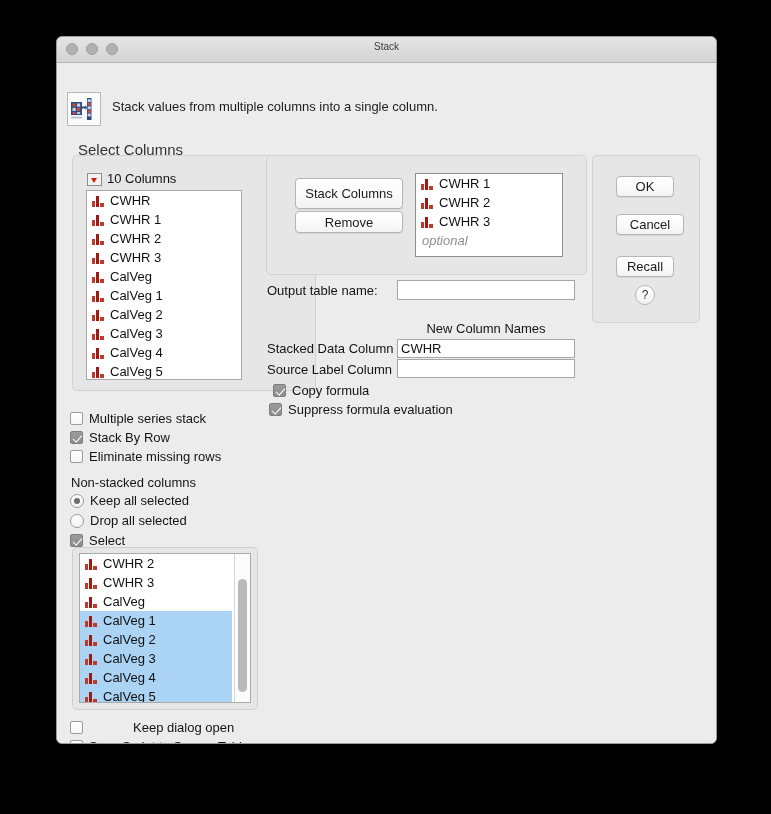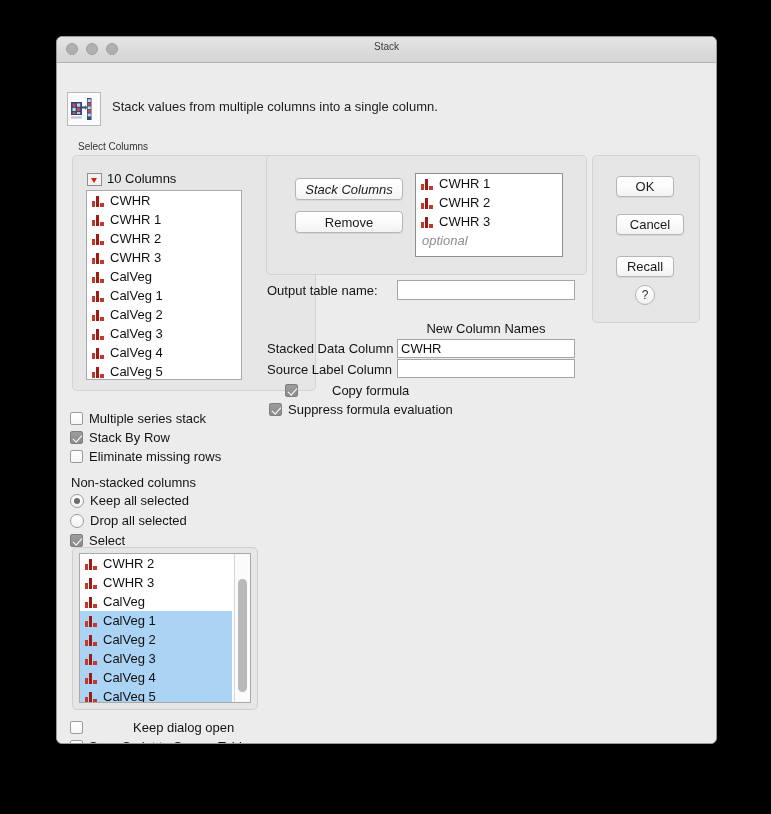--- a/index.html
+++ b/index.html
@@ -63,21 +63,21 @@
     box-sizing: border-box;
   }
   .header-text {
     position: absolute; left: 55px; top: 36px;
     font-size: 13px; color: #1d1d1d;
   }
 
   
   .group-caption {
     position: absolute;
-    font-size: 10px;
+    font-size: 15px;
     color: #333;
   }
 
   .groupbox {
     position: absolute;
     background: #e6e6e6;
     border: 1px solid #d2d2d2;
     border-radius: 5px;
     box-sizing: border-box;
   }
@@ -366,21 +366,21 @@
               <i class="b2"></i>
               <i class="b3"></i>
             </span>
             <span class="lbl">CalVeg 5</span>
           </div>
         </div>
     </div>
 
     <div class="groupbox" style="left:209px; top:92px; width:321px; height:120px;"></div>
 
-    <div class="btn" style="left:238px; top:115px; width:108px; height:22px;font-style:italic;">Stack Columns</div>
+    <div class="btn" style="left:238px; top:115px; width:108px; height:31px;">Stack Columns</div>
     <div class="btn" style="left:238px; top:148px; width:108px; height:22px;">Remove</div>
 
     <div class="listbox" style="left:358px; top:110px; width:148px; height:84px; border-color:#8e8e8e;">
       <div id="stack-list">
           <div class="list-row">
             <span class="colicon">
               <i class="b1"></i>
               <i class="b2"></i>
               <i class="b3"></i>
             </span>
@@ -410,21 +410,21 @@
     <div class="tfield" style="left:340px; top:217px; width:178px; height:20px;"></div>
 
     <div class="flabel centered-label" style="left:336px; top:258px; width:186px;">New Column Names</div>
 
     <div class="flabel" style="left:210px; top:278px;">Stacked Data Column</div>
     <div class="tfield" style="left:340px; top:276px; width:178px; height:19px;">CWHR</div>
 
     <div class="flabel" style="left:210px; top:299px;">Source Label Column</div>
     <div class="tfield" style="left:340px; top:296px; width:178px; height:19px;"></div>
 
-    <div class="cbrow" style="left:228px; top:320px;gap:28px;">
+    <div class="cbrow" style="left:216px; top:320px;">
       <span class="cbox checked"></span>
       <span class="cblabel">Copy formula</span>
     </div>
     <div class="cbrow" style="left:212px; top:339px;">
       <span class="cbox checked"></span>
       <span class="cblabel">Suppress formula evaluation</span>
     </div>
 
     <div class="group-caption" style="left:547px; top:90px;font-family:Liberation Serif, serif;">Action</div>
     <div class="groupbox" style="left:535px; top:92px; width:108px; height:168px;"></div>

